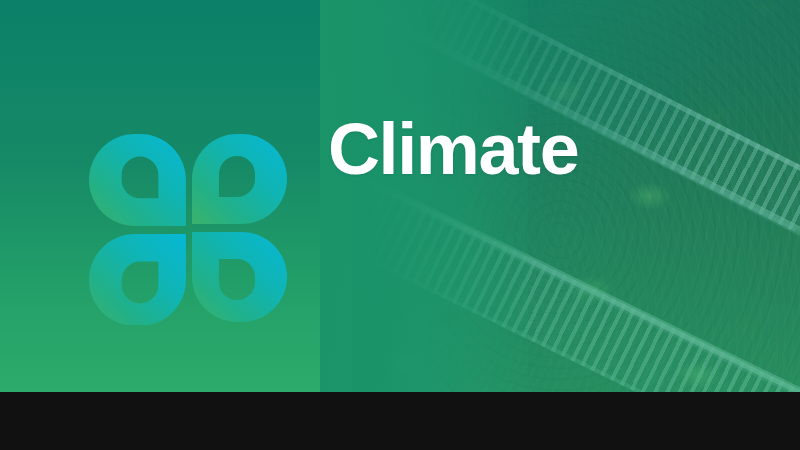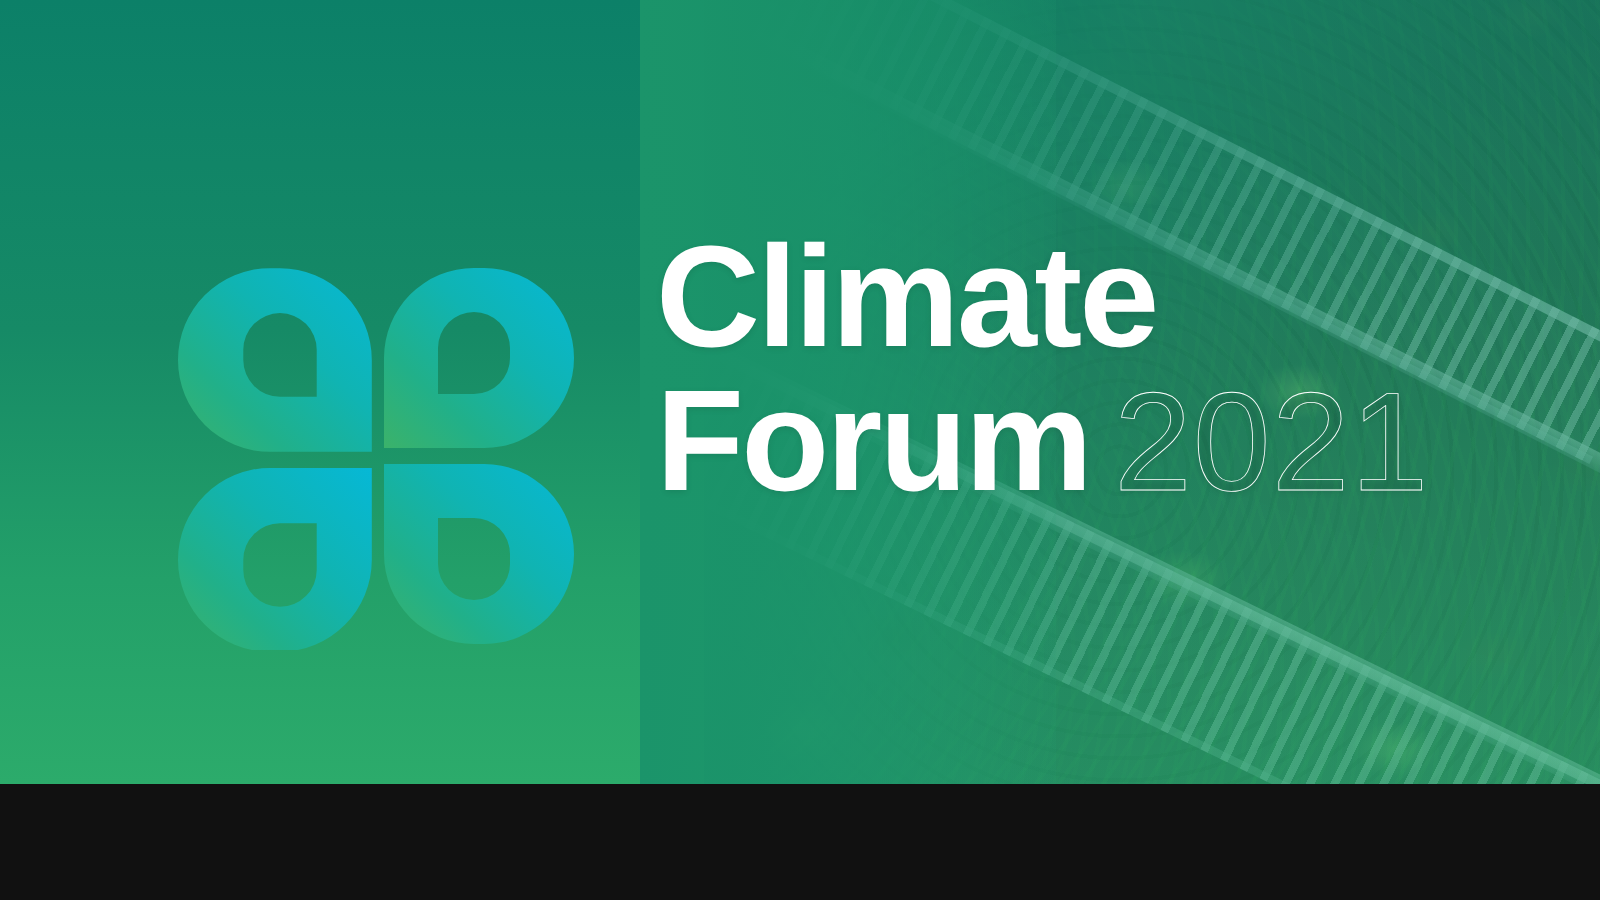--- a/index.html
+++ b/index.html
@@ -251,19 +251,15 @@
         M 68,129 L 50,129 A 18,18 0 0 0 32,147 L 32,152 A 18,18 0 0 0 50,170 A 18,18 0 0 0 68,152 Z" fill-rule="evenodd" transform="translate(1,2) scale(1.02)"></path>
 
       <path d="
         M 105,102 L 105,147 A 45,45 0 0 0 150,192 L 155,192 A 45,45 0 0 0 200,147 A 45,45 0 0 0 155,102 Z
         M 132,129 L 150,129 A 18,18 0 0 1 168,147 L 168,152 A 18,18 0 0 1 150,170 A 18,18 0 0 1 132,152 Z" fill-rule="evenodd" transform="translate(-1,2) scale(1.0)"></path>
     </g>
   </svg>
 
   <div class="headline">
     <div class="hl-line">Climate</div>
-    <div style="display:flex; align-items:baseline;">
-      <span class="hl-line">Forum</span>
-      <span class="hl-year">2021</span>
-    </div>
   </div>
 
 </div>
 
 </body></html>

